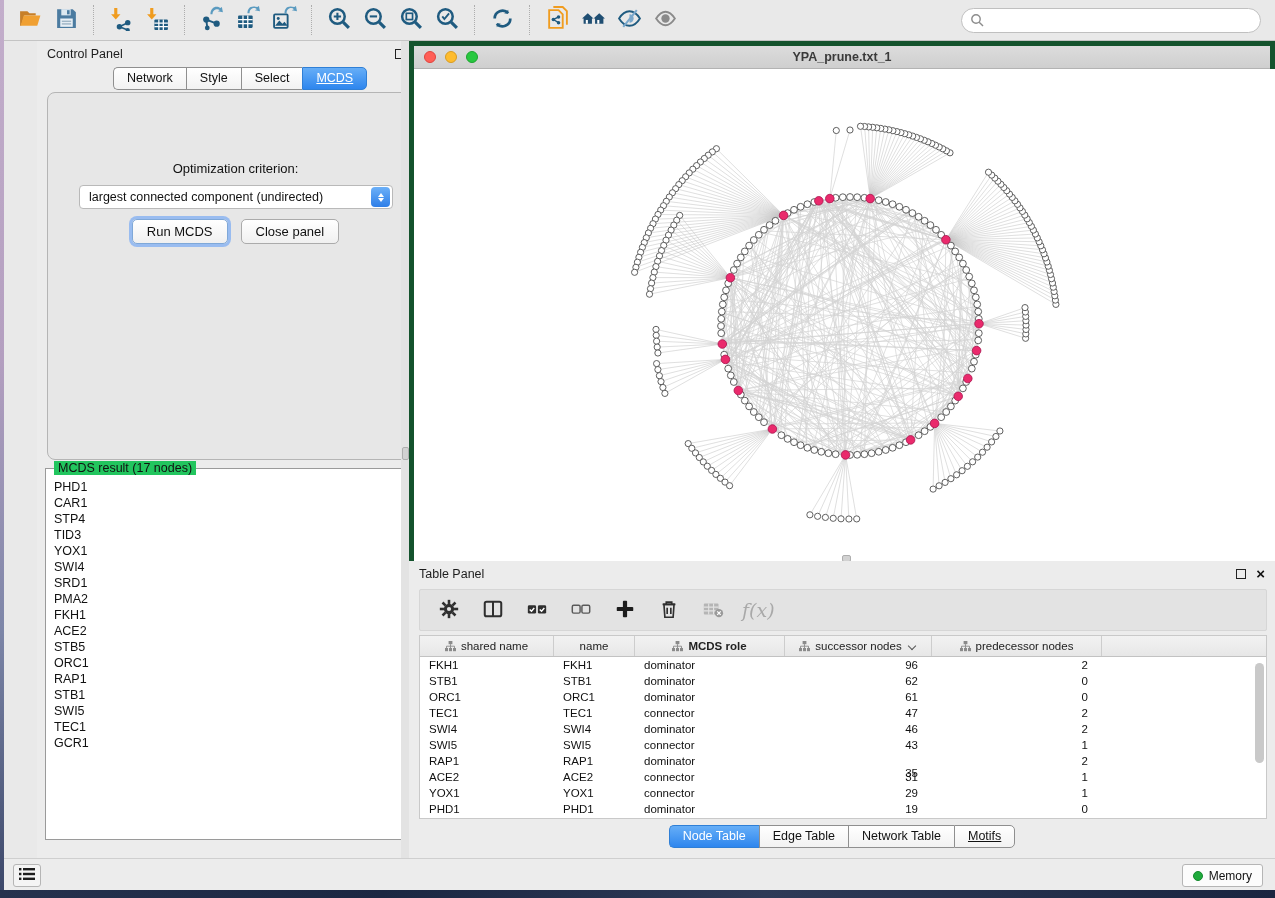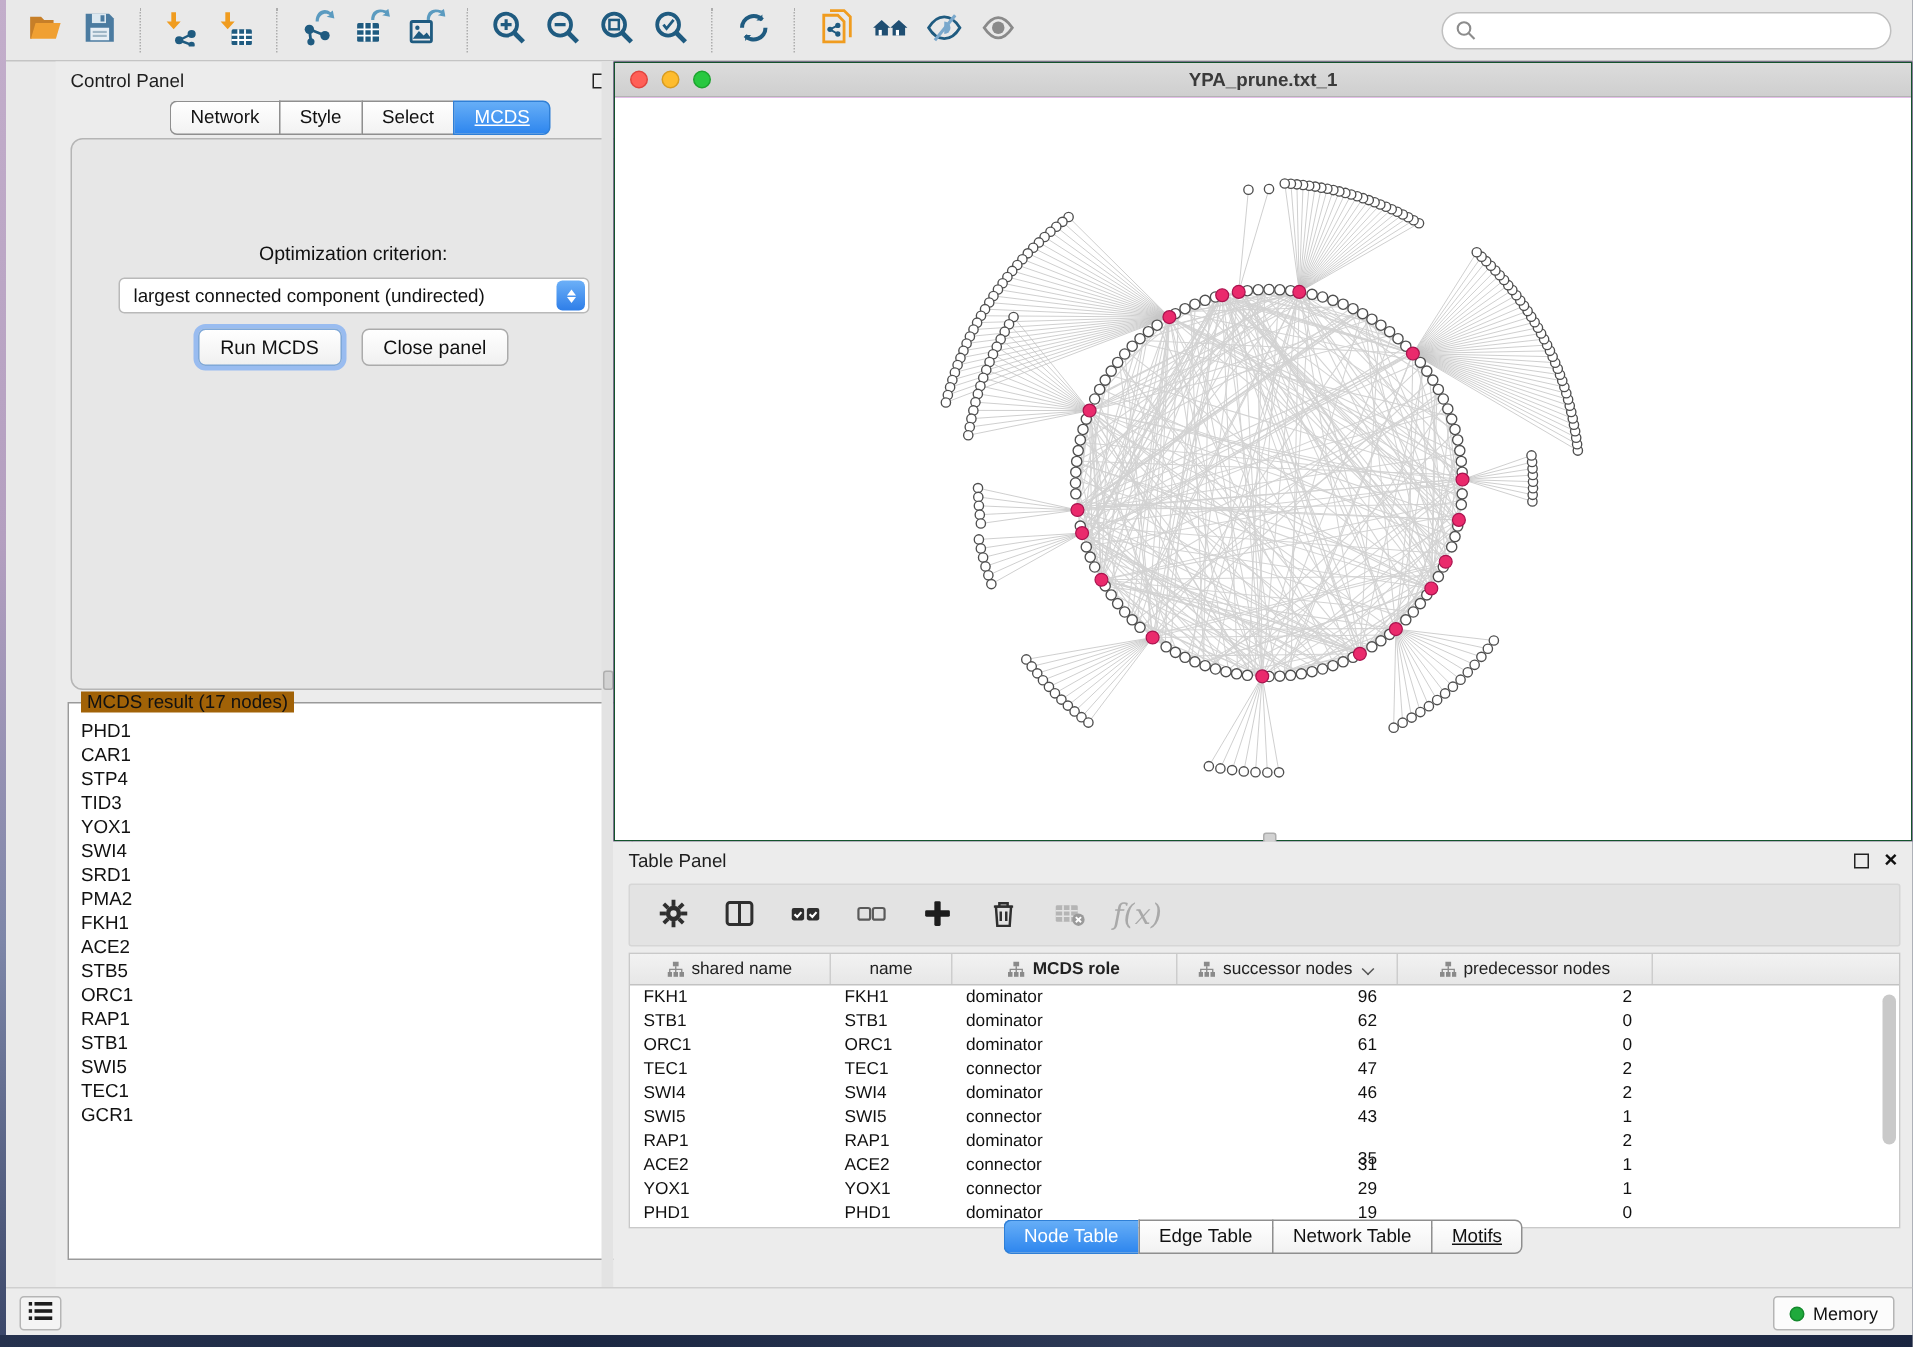--- a/index.html
+++ b/index.html
@@ -49,40 +49,40 @@
   .opt-stepper .ar { width:0; height:0; border-left:3.5px solid transparent; border-right:3.5px solid transparent; }
   .opt-stepper .up { border-bottom:4.5px solid #fff; }
   .opt-stepper .dn { border-top:4.5px solid #fff; }
   .cp-buttons { position:absolute; left:0; top:126px; width:100%; display:flex; justify-content:center; gap:13px; }
   .btn { font-size:13px; color:#111; background:linear-gradient(#ffffff,#f0f0f0); border:1px solid #ababab;
     border-radius:5px; padding:4px 14px; cursor:default; }
   .btn.focus-ring { box-shadow:0 0 0 3px rgba(110,165,245,.65); border-color:#7fa8d8; }
 
   .mcds-fieldset { position:absolute; left:8px; top:427px; width:377px; height:372px;
     border:1px solid #9a9a9a; background:#fff; }
-  .mcds-legend { position:absolute; left:8px; top:-8px; background:#a16207; padding:0 4px;
+  .mcds-legend { position:absolute; left:8px; top:-8px; background:#22c55e; padding:0 4px;
     font-size:12.5px; color:#111; }
   .mcds-list { position:absolute; left:1px; top:6px; bottom:1px; right:15px; overflow:hidden;
     padding:4px 0 0 7px; }
   .mcds-item { font-size:12.5px; color:#111; line-height:16px; }
   .mcds-scroll { position:absolute; right:1px; top:6px; bottom:1px; width:14px; background:#f4f4f4;
     border-left:1px solid #d8d8d8; }
 
   
   .vsplit { position:absolute; left:397px; top:41px; width:8px; height:817px; background:#e3e3e3; }
   .vsplit .grip { position:absolute; left:0.5px; top:406px; width:7px; height:13px; background:#d2d2d2;
     border:1px solid #aeaeae; border-radius:2px; }
   .hsplit-grip { position:absolute; left:433px; top:514px; width:9px; height:7px; background:#d2d2d2;
     border:1px solid #aeaeae; border-radius:2px; }
 
   
   .right-col { position:absolute; left:405px; top:41px; width:866px; height:817px; }
 
-  .net-window { position:absolute; left:0; top:0; width:866px; height:520px; background:#d946ef;
-    border:1px solid #14532d; }
+  .net-window { position:absolute; left:0; top:0; width:866px; height:520px; background:#a16207;
+    border:5px solid #14532d; }
   .net-titlebar { height:23px; background:linear-gradient(#dcdcdc,#cfcfcf); border-bottom:1px solid #b3b3b3;
     display:flex; align-items:center; position:relative; }
   .traffic { display:flex; gap:9px; margin-left:10px; }
   .tl { width:12px; height:12px; border-radius:50%; }
   .tl.red { background:#ff5f57; border:1px solid #e0443e; }
   .tl.yellow { background:#febc2e; border:1px solid #d89c21; }
   .tl.green { background:#28c840; border:1px solid #1da42f; }
   .net-title { position:absolute; left:0; right:0; text-align:center; font-size:12.5px; font-weight:bold; color:#3a3a3a; }
   .net-canvas { position:relative; width:864px; height:495px; background:#fff; }
 
@@ -102,21 +102,21 @@
   .th .attr-icon { flex:0 0 auto; }
   .sort-chip { width:8px; height:8px; position:relative; margin-left:2px; }
   .sort-chip:before { content:""; position:absolute; left:0; top:1px; width:5px; height:5px;
     border-right:1.5px solid #555; border-bottom:1.5px solid #555; transform:rotate(45deg); }
   .trow { display:flex; height:16px; align-items:center; }
   .td { font-size:11.5px; color:#111; white-space:nowrap; overflow:hidden; }
   .td.left { padding-left:9px; text-align:left; }
   .td.right { padding-right:14px; text-align:right; }
   .tbody-scroll { position:absolute; right:2px; top:27px; width:9px; height:100px; background:#c9c9c9; border-radius:5px; }
 
-  .tp-tabs { position:absolute; left:0; top:252px; width:100%; display:flex; justify-content:center; }
+  .tp-tabs { position:absolute; left:0; top:264px; width:100%; display:flex; justify-content:center; }
 
   
   .status-bar { position:absolute; left:0; top:858px; width:1271px; height:32px; background:#ececec;
     border-top:1px solid #cfcfcf; }
   .list-btn { position:absolute; left:9px; top:5px; width:28px; height:23px; background:#f4f4f4;
     border:1px solid #b5b5b5; border-radius:3px; display:flex; align-items:center; justify-content:center; }
   .memory-btn { position:absolute; right:12px; top:5px; height:23px; background:#fcfcfc; border:1px solid #b5b5b5;
     border-radius:3px; display:flex; align-items:center; gap:6px; padding:0 10px; font-size:12px; color:#111; }
   .mem-dot { width:10px; height:10px; border-radius:50%; background:#1faa3c; border:1px solid #158a2e; }
 </style>

